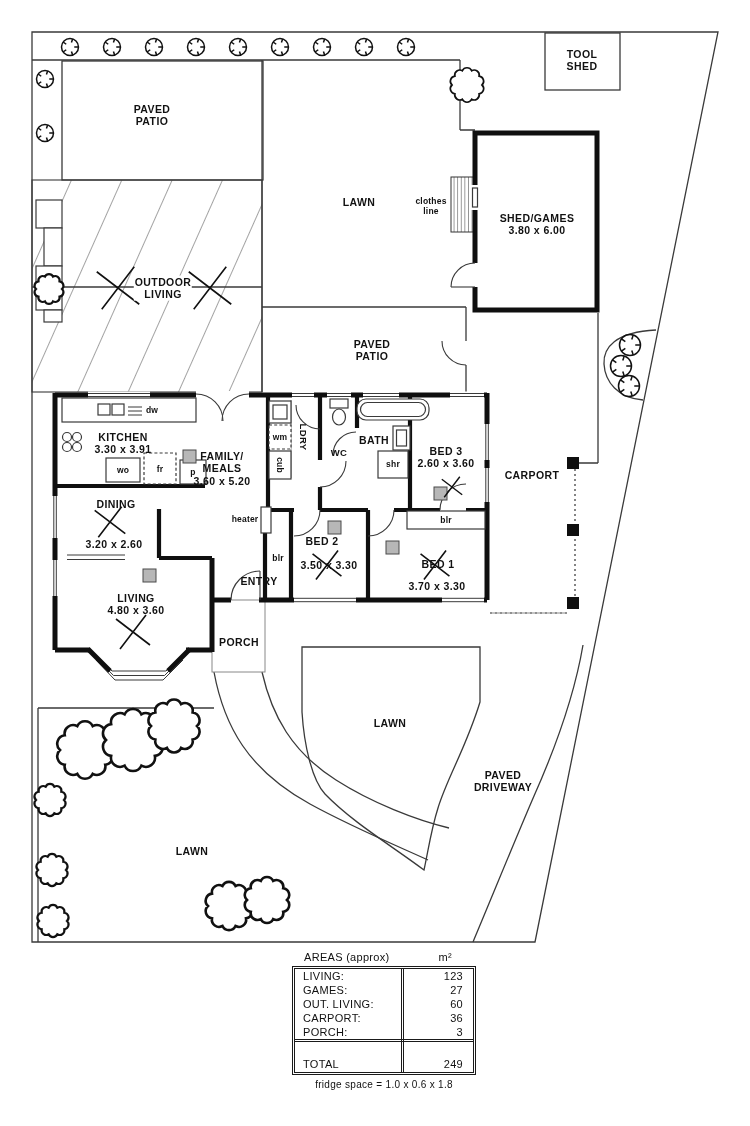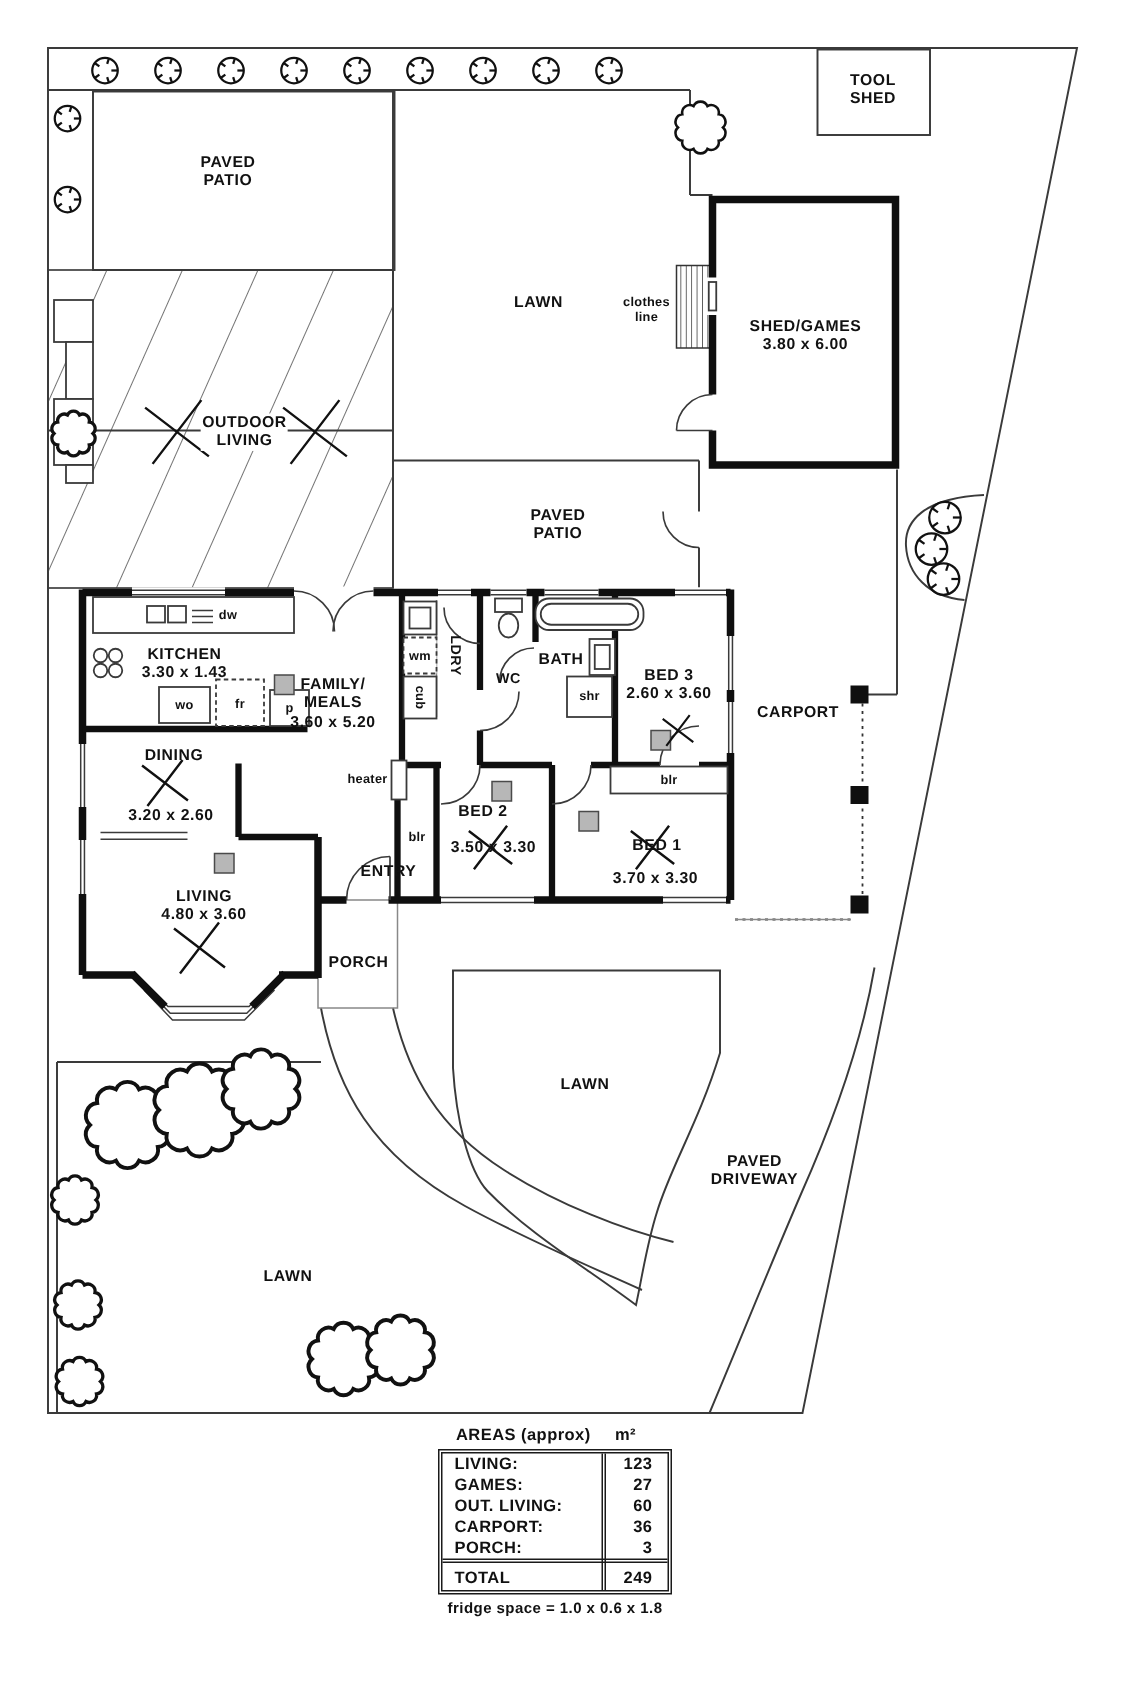--- a/index.html
+++ b/index.html
@@ -20,26 +20,26 @@
   .post{fill:#0f0f0f;stroke:none;}
 
   .lbl{position:absolute;transform:translate(-50%,-50%);text-align:center;
        white-space:pre-line;line-height:1.18;font-size:10.5px;font-weight:700;
        letter-spacing:.4px;background:#fff;padding:0 1px;}
   .sm{font-size:8.5px;letter-spacing:.2px;}
   .md{font-size:9.5px;}
   .vert{transform:translate(-50%,-50%) rotate(90deg);background:transparent;}
   .nobg{background:transparent;}
 
-  .areas{position:absolute;left:292px;top:951px;width:156px;font-size:11px;font-weight:700;letter-spacing:.3px;}
+  .areas{position:absolute;left:292px;top:951px;width:184px;font-size:11px;font-weight:400;letter-spacing:.3px;}
   .areas-head{display:flex;justify-content:space-between;padding:0 24px 3px 12px;}
   .areas-box{position:relative;border:3px double #1a1a1a;background:#fff;}
   .areas-div{position:absolute;left:106px;top:0;bottom:0;border-left:3px double #1a1a1a;}
   .arow{display:flex;justify-content:space-between;padding:1px 10px 1px 8px;gap:12px;}
-  .atotal{display:flex;justify-content:space-between;padding:4px 10px 2px 8px;border-top:3px double #1a1a1a;}
+  .atotal{display:flex;justify-content:space-between;padding:16px 10px 2px 8px;border-top:3px double #1a1a1a;}
   .areas-note{text-align:center;margin-top:4px;font-size:10px;}
 </style>
 </head>
 <body>
 
 <div id="page">
 
 <svg width="750" height="1126" viewBox="0 0 750 1126">
   <defs>
     <pattern id="hatch" patternUnits="userSpaceOnUse" width="46" height="46" patternTransform="rotate(24)">
@@ -276,21 +276,21 @@
 SHED</div>
 <div class="lbl sm nobg" style="left:431px;top:206px;">clothes
 line</div>
 <div class="lbl nobg" style="left:537px;top:224px;">SHED/GAMES
 3.80 x 6.00</div>
 <div class="lbl" style="left:163px;top:288px;">OUTDOOR
 LIVING</div>
 <div class="lbl nobg" style="left:372px;top:350px;">PAVED
 PATIO</div>
 <div class="lbl nobg" style="left:123px;top:443px;">KITCHEN
-3.30 x 1.43</div>
+3.30 x 3.91</div>
 <div class="lbl sm nobg" style="left:152px;top:410px;">dw</div>
 <div class="lbl sm nobg" style="left:123px;top:470px;">wo</div>
 <div class="lbl sm nobg" style="left:160px;top:469px;">fr</div>
 <div class="lbl sm nobg" style="left:193px;top:472px;">p</div>
 <div class="lbl nobg" style="left:222px;top:469px;">FAMILY/
 MEALS
 3.60 x 5.20</div>
 <div class="lbl md vert" style="left:303px;top:437px;">LDRY</div>
 <div class="lbl sm nobg" style="left:280px;top:437px;">wm</div>
 <div class="lbl sm vert" style="left:280px;top:465px;">cub</div>

